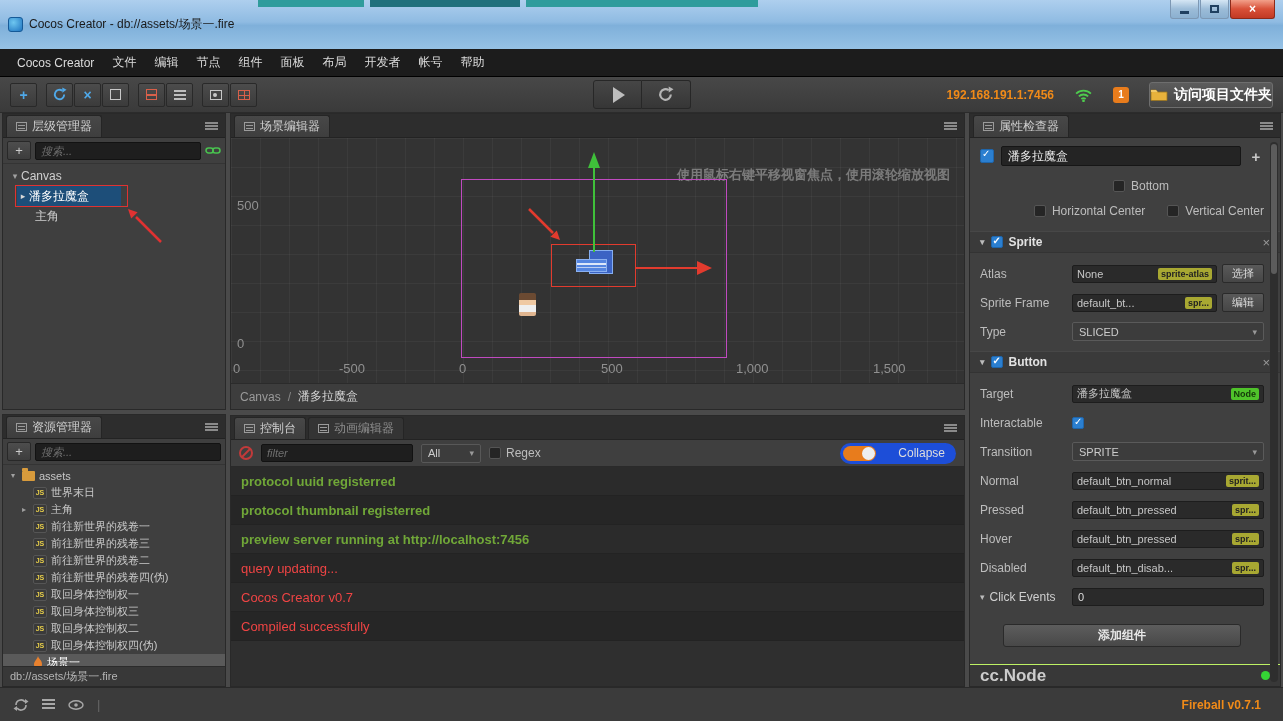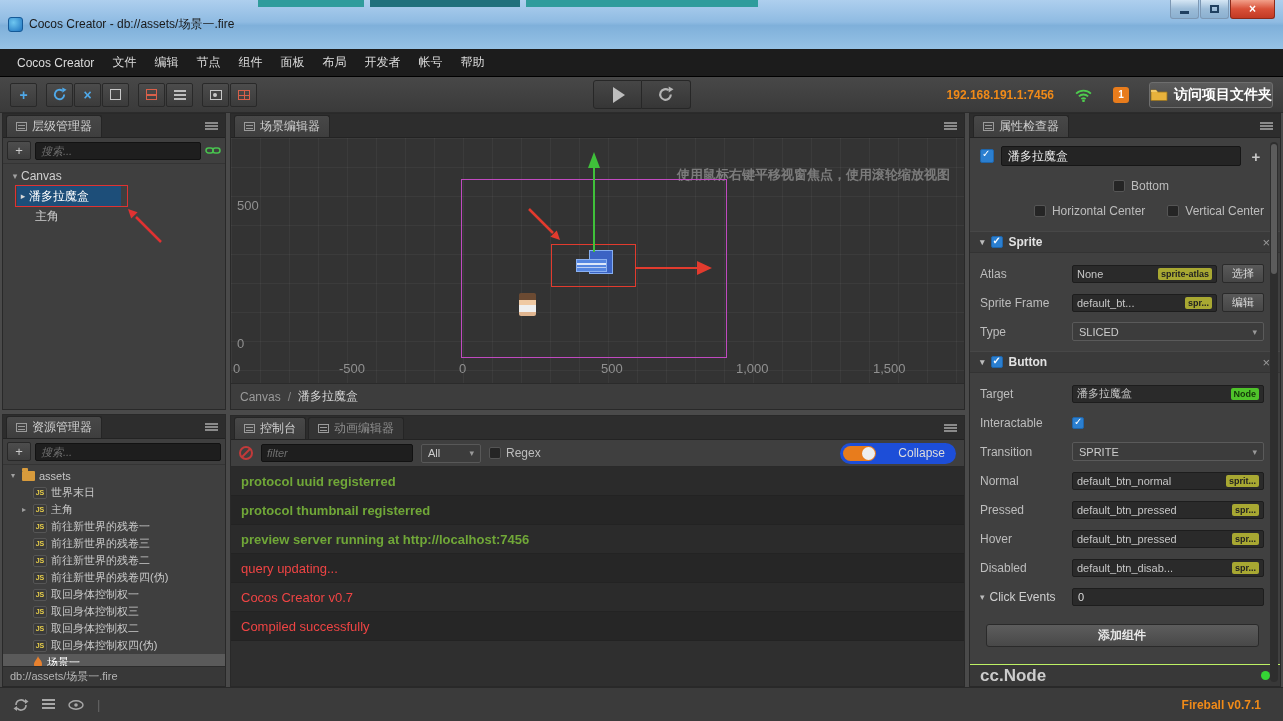--- a/index.html
+++ b/index.html
@@ -197,21 +197,21 @@
   .mini-btn { flex:0 0 42px; margin-left:5px; height:19px; display:flex; align-items:center; justify-content:center;
     background:linear-gradient(#595959,#464646); border:1px solid #2a2a2a; border-radius:2px;
     color:#ddd; font-size:11px; }
   .sel { flex:1; min-width:0; height:19px; display:flex; align-items:center; padding:0 6px;
     background:#3c3c3c; border:1px solid #5a5a5a; border-radius:2px; color:#ccc; font-size:11px; }
   .uos-row { display:flex; align-items:center; gap:6px; justify-content:flex-end; margin-bottom:13px;
     color:#bdbdbd; font-size:12px; }
   .ce-label { flex:0 0 92px; display:flex; align-items:center; gap:5px; color:#cfcfcf; }
   .ce-input { flex:1; min-width:0; height:18px; background:#2a2a2a; border:1px solid #1d1d1d; border-radius:2px;
     color:#ddd; padding:0 5px; font-size:11px; font-family:inherit; }
-  .add-comp { margin:8px auto 16px; width:273px; height:23px; display:flex; align-items:center; justify-content:center;
+  .add-comp { margin:8px auto 16px; width:238px; height:23px; display:flex; align-items:center; justify-content:center;
     background:linear-gradient(#5d5d5d,#484848); border:1px solid #2a2a2a; border-radius:3px;
     color:#e8e8e8; font-size:12px; font-weight:bold; }
   .insp-footer { margin:auto -16px 0 -10px; height:22px; display:flex; align-items:center; padding:0 10px;
     background:#383838; border-top:1px solid #bef264; color:#ccc; font-weight:bold; font-size:17px; }
   .green-dot { margin-left:auto; width:9px; height:9px; border-radius:50%; background:#35d435; }
   .scrollbar { position:absolute; right:2px; top:4px; bottom:4px; width:8px; background:#2e2e2e; border-radius:4px; }
   .scroll-thumb { position:absolute; left:1px; top:2px; width:6px; height:130px; background:#5c5c5c; border-radius:3px; }
 
   
   .statusbar { flex:0 0 34px; display:flex; align-items:center; gap:13px; padding:0 13px;

